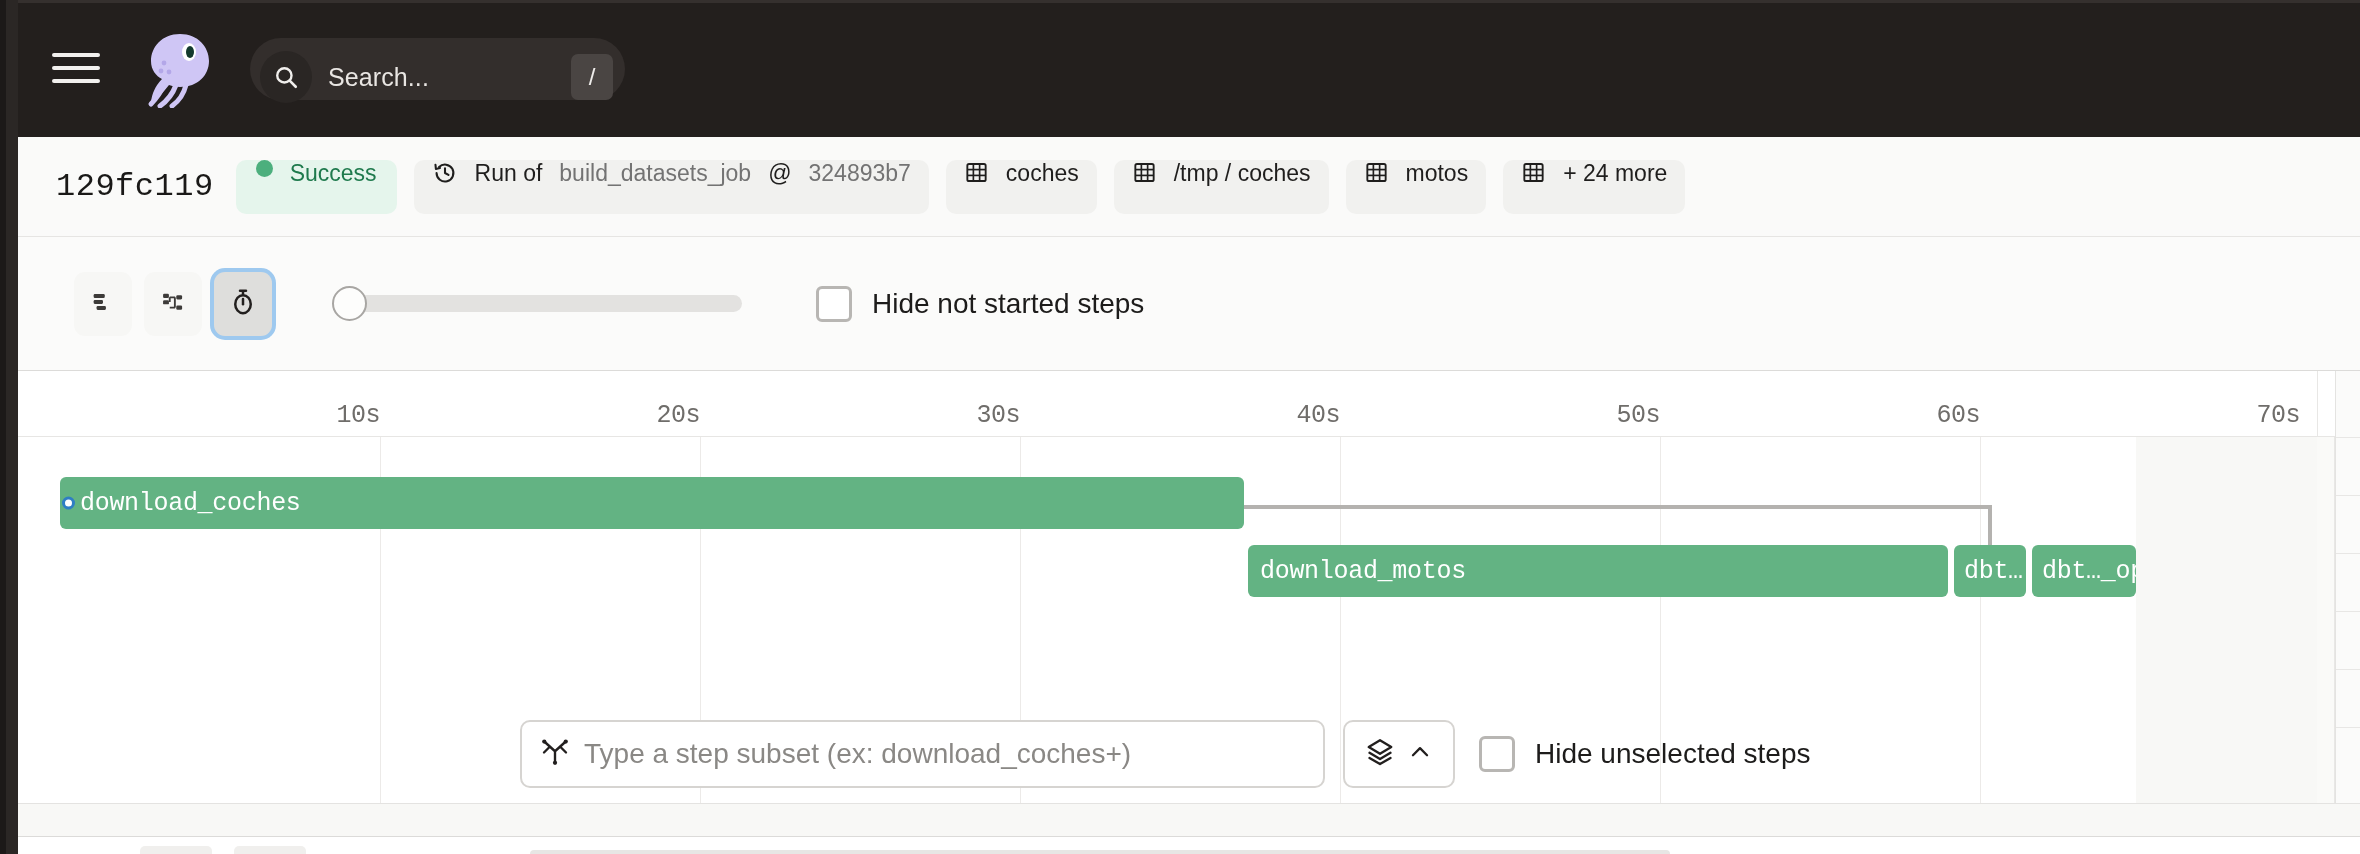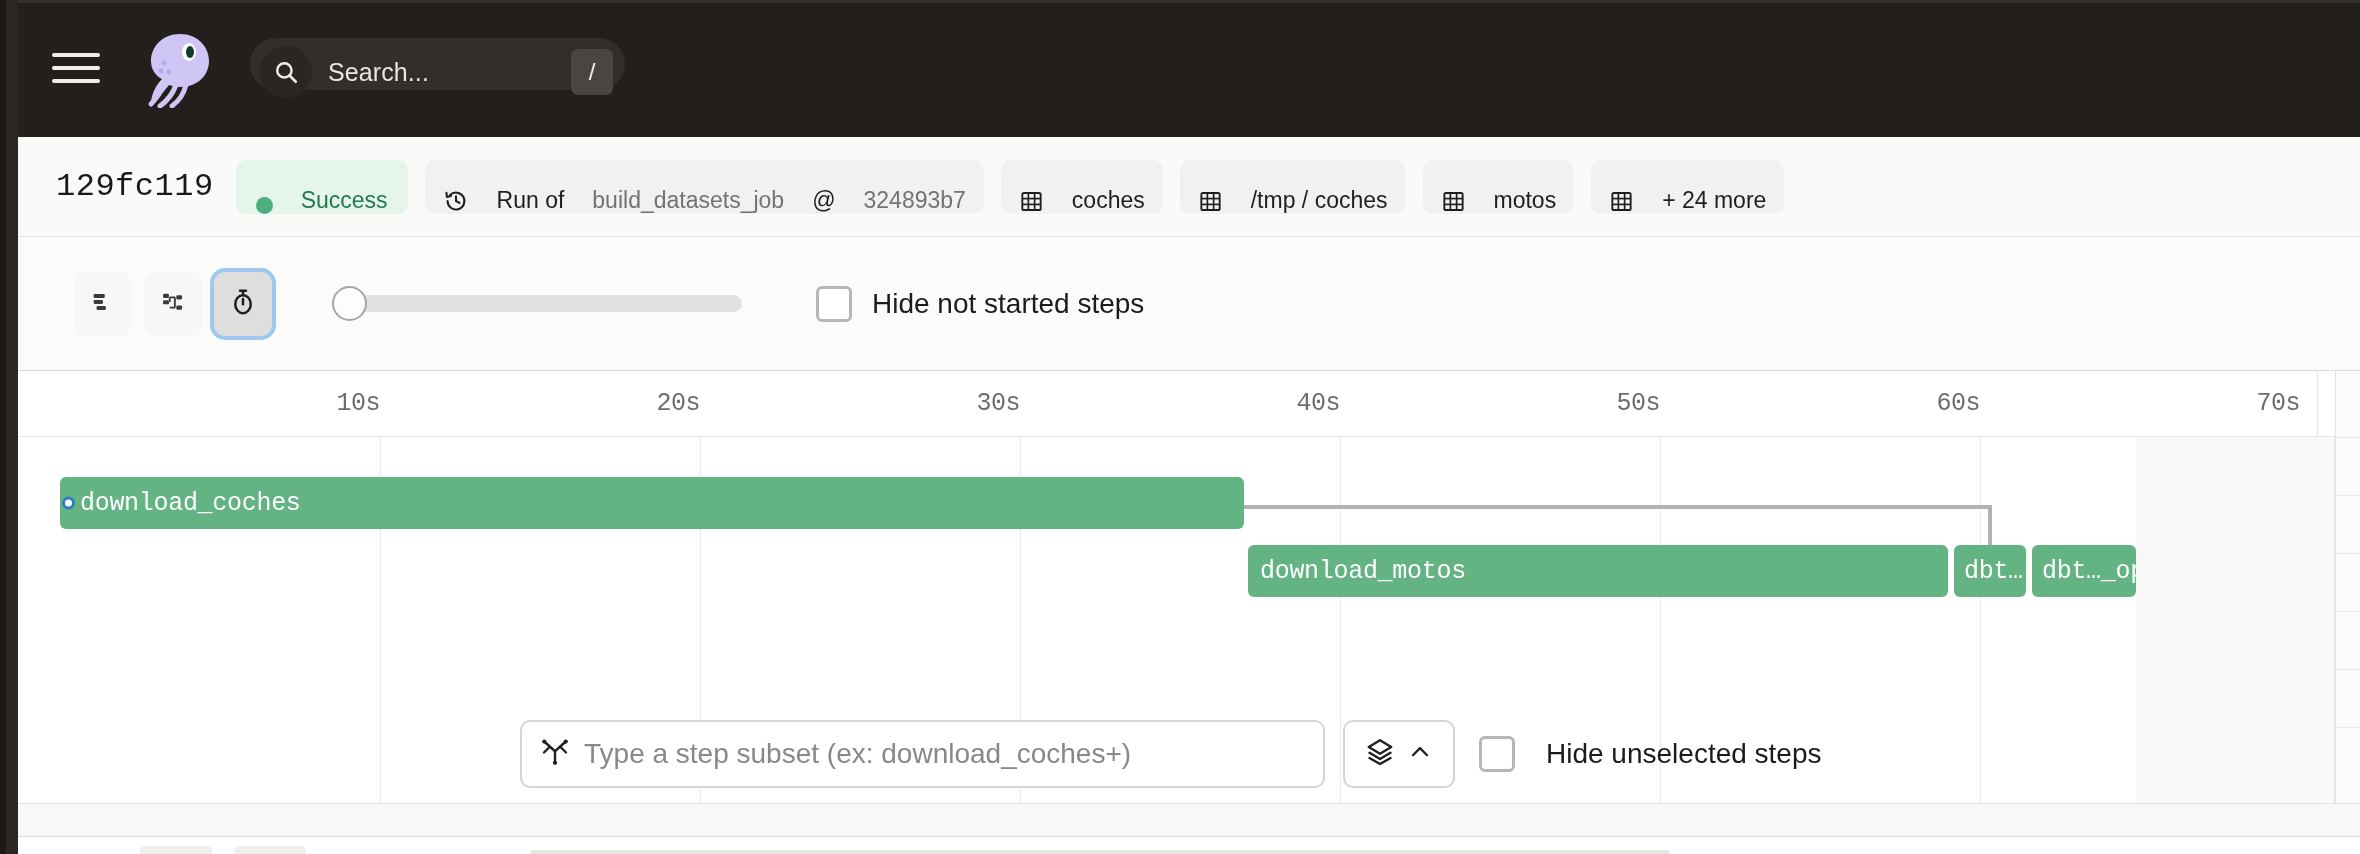--- a/index.html
+++ b/index.html
@@ -36,21 +36,21 @@
     display:flex; flex-direction:column; justify-content:center; gap:9px;
     cursor:pointer;
   }
   .hamburger span{ display:block; height:4px; background:#f2f0ee; border-radius:2px; }
 
   .logo{
     position:absolute; left:124px; top:30px; width:76px; height:78px; cursor:pointer;
   }
 
   .searchbox{
-    position:absolute; left:232px; top:38px; width:375px; height:52px;
+    position:absolute; left:232px; top:38px; width:375px; height:62px;
     background:#332e2c; border-radius:31px;
     display:flex; align-items:center; padding:16px 12px 0 10px; cursor:text;
   }
   .search-ic-wrap{
     width:52px; height:52px; border-radius:50%; background:#2a2624;
     display:flex; align-items:center; justify-content:center; flex:0 0 auto;
   }
   .search-ph{
     flex:1 1 auto; color:#e9e6e3; font-size:25px; padding-left:16px;
     letter-spacing:.1px; white-space:nowrap; overflow:hidden;
@@ -66,21 +66,21 @@
     background:#fafaf9; border-bottom:1px solid #e6e5e3;
     display:flex; align-items:center; padding-left:38px; gap:0;
   }
   .run-id{
     font-family:"Liberation Mono", monospace;
     font-size:32px; color:#1a1918; letter-spacing:.5px; margin-right:22px;
     white-space:nowrap;
   }
   .chip{
     height:54px; border-radius:10px; background:#f1f1ef;
-    display:flex; align-items:flex-end; gap:28px; padding:0 18px;
+    display:flex; align-items:flex-start; gap:17px; padding:0 18px;
     font-size:23px; color:#1f1e1d; white-space:nowrap; margin-right:17px;
     cursor:pointer;
   }
   .chip.success{ background:#e5f5ec; color:#1f7a4d; padding:0 20px; }
   .dot-green{ width:17px;height:17px;border-radius:50%;background:#4caf7d;flex:0 0 auto; }
   .chip .lnk{ color:#737373; }
   .chip .at{ color:#1f1e1d; }
   .chip svg{ flex:0 0 auto; display:block; }
 
   
@@ -119,21 +119,21 @@
   
   .gantt{
     position:absolute; left:18px; top:371px; width:2342px; height:432px;
     background:#ffffff; overflow:hidden;
   }
   .ruler{
     position:absolute; left:0; top:0; width:2317px; height:66px;
     background:#fff; border-bottom:1px solid #e7e6e4;
   }
   .tick-label{
-    position:absolute; top:18px; transform:translateX(-100%);
+    position:absolute; top:30px; transform:translateX(-100%);
     font-size:25px; color:#6f6d6a; font-family:"Liberation Mono", monospace;
     letter-spacing:-0.5px;
   }
   .plot{
     position:absolute; left:0; top:66px; width:2317px; height:366px;
     background:#fff; overflow:hidden;
   }
   .gridline{
     position:absolute; top:0; bottom:0; width:1px; background:#eceae8;
   }
@@ -166,21 +166,21 @@
     width:805px; height:68px; border:2px solid #d6d4d1; border-radius:10px;
     background:#fff; display:flex; align-items:center; gap:14px; padding:0 18px;
     cursor:text;
   }
   .subset-ph{ font-size:28px; color:#8a8885; white-space:nowrap; }
   .layersbtn{
     margin-left:18px; width:112px; height:68px; border:2px solid #d6d4d1;
     border-radius:10px; background:#fff; display:flex; align-items:center;
     justify-content:center; gap:12px; cursor:pointer;
   }
-  .filter-chk{ display:flex;align-items:center;gap:31px;margin-left:24px;cursor:pointer; }
+  .filter-chk{ display:flex;align-items:center;gap:20px;margin-left:24px;cursor:pointer; }
 
   
   .bottombar{
     position:absolute; left:18px; top:803px; width:2342px; height:34px;
     background:#f8f8f6; border-top:1px solid #e4e3e1; border-bottom:1px solid #dcdbd9;
   }
   .bottom-panel{
     position:absolute; left:18px; top:837px; width:2342px; height:17px;
     background:#ffffff;
   }

